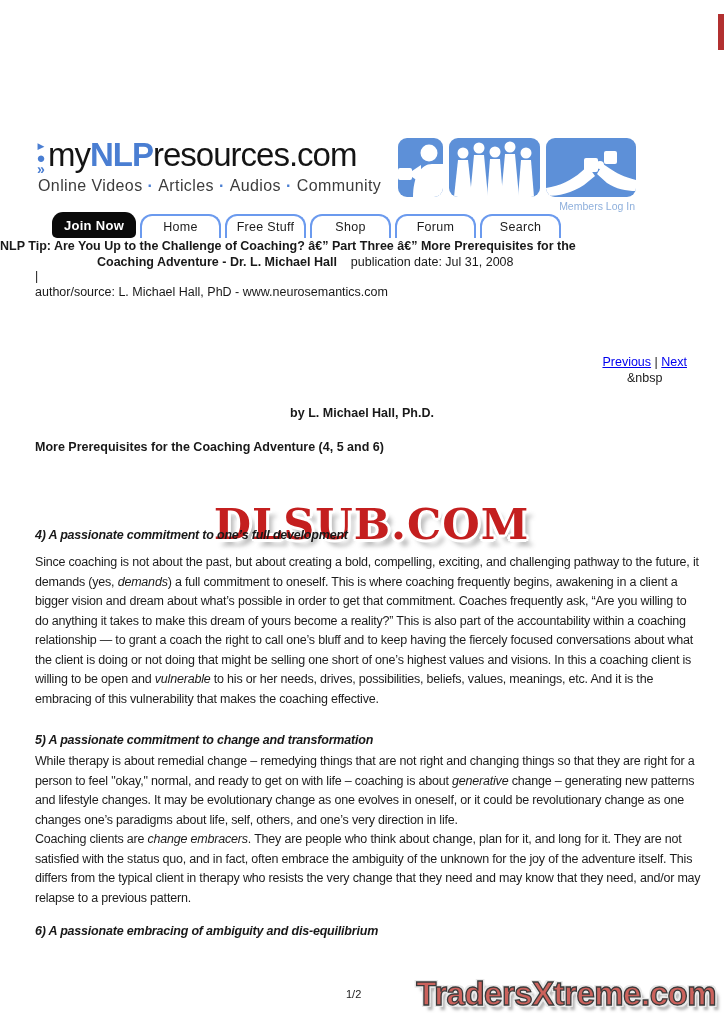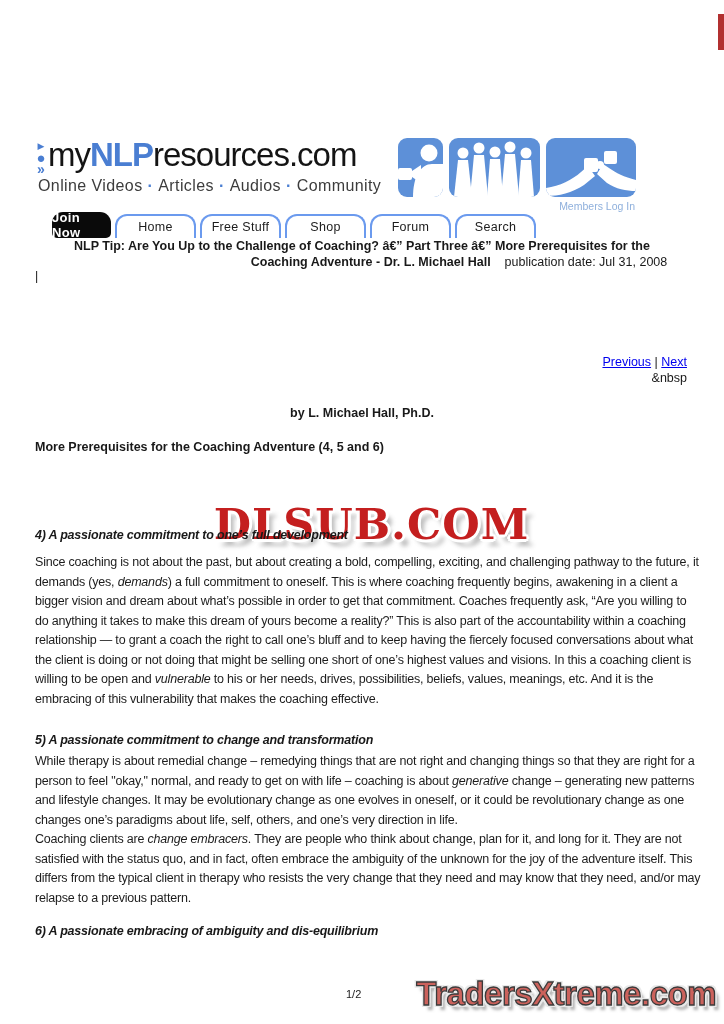--- a/index.html
+++ b/index.html
@@ -36,35 +36,35 @@
 
   
   .tabs { position:absolute; left:52px; top:212px; display:flex; gap:4px; align-items:flex-end; }
   .tab {
     width:81px; height:24px; border:2px solid #6b9aee; border-bottom:none;
     border-radius:12px 12px 0 0; background:#fff; color:#1c1c1c;
     font-size:12.5px; letter-spacing:0.3px; display:flex; align-items:center; justify-content:center;
     cursor:pointer;
   }
   .tab.join {
-    width:59px; height:26px; background:#0a0a0a; border:none; color:#fff;
+    width:84px; height:26px; background:#0a0a0a; border:none; color:#fff;
     border-radius:11px 11px 5px 5px; font-weight:bold; font-size:13px;
   }
 
   
-  .title { position:absolute; top:239px; left:0; width:100%; text-align:center; font-size:12.5px; font-weight:bold; line-height:15px; }
+  .title { position:absolute; top:239px; left:0; width:100%; text-align:left; font-size:12.5px; font-weight:bold; line-height:15px; }
   .title .line2 { transform:translateX(97px); margin-top:1px; }
   .pubdate { font-weight:normal; margin-left:14px; }
   .pipe   { position:absolute; top:269px; left:35px; font-size:12.5px; }
   .author { position:absolute; top:285px; left:35px; font-size:12.5px; }
 
   .pager { position:absolute; top:354px; right:37px; text-align:right; font-size:12.5px; line-height:16px; }
   .plink { color:#0000ee; text-decoration:underline; cursor:pointer; }
   .pager .sep { color:#191919; }
-  .nbsp { color:#191919; }
+  .nbsp { color:#191919;text-align:center; }
 
   .byline { position:absolute; top:406px; left:0; width:100%; text-align:center; font-size:12.5px; font-weight:bold; }
   .mainhead { position:absolute; top:440px; left:35px; font-size:12.5px; font-weight:bold; }
 
   .body { font-size:12.5px; line-height:19.5px; letter-spacing:-0.2px; color:#1c1c1c; width:668px; }
   .intro { position:absolute; top:474px; left:35px; }
   .sechead { position:absolute; left:35px; font-size:12.5px; font-weight:bold; font-style:italic; letter-spacing:-0.2px; }
   .h4pos { top:528px; } .h5pos { top:733px; } .h6pos { top:924px; }
   .p4pos { position:absolute; top:553px; left:35px; }
   .p5pos { position:absolute; top:752px; left:35px; }
@@ -152,20 +152,21 @@
     <div class="tab">Forum</div>
     <div class="tab">Search</div>
   </nav>
 
   <div class="title">
     <div>NLP Tip: Are You Up to the Challenge of Coaching? â€” Part Three â€” More Prerequisites for the</div>
     <div class="line2"><span>Coaching Adventure - Dr. L. Michael Hall</span><span class="pubdate">publication date: Jul 31, 2008</span></div>
   </div>
 
   <div class="pipe">|</div>
+  <div class="author">author/source: L. Michael Hall, PhD - www.neurosemantics.com</div>
 
   <div class="pager">
     <div><a class="plink">Previous</a> <span class="sep">|</span> <a class="plink">Next</a></div>
     <div class="nbsp">&amp;nbsp</div>
   </div>
 
   <div class="byline">by L. Michael Hall, Ph.D.</div>
 
   <h2 class="mainhead">More Prerequisites for the Coaching Adventure (4, 5 and 6)</h2>
 

